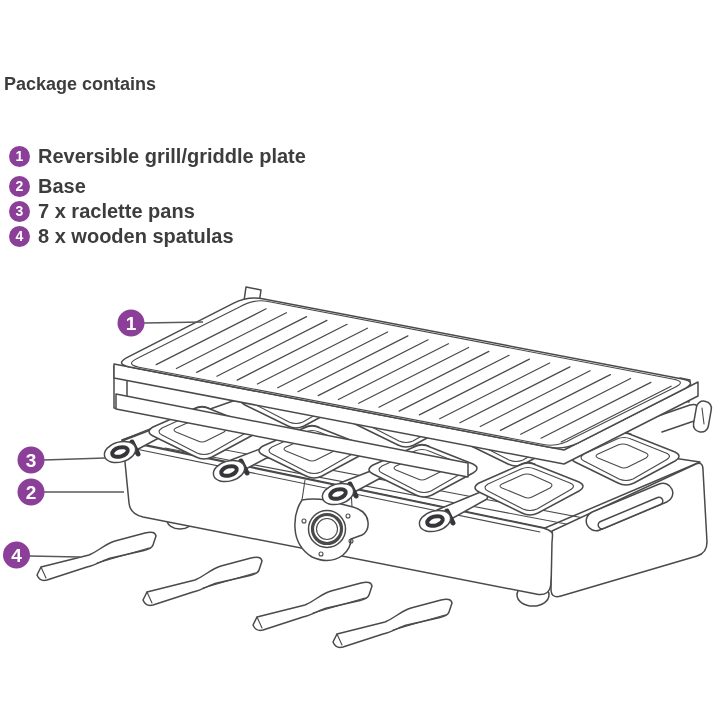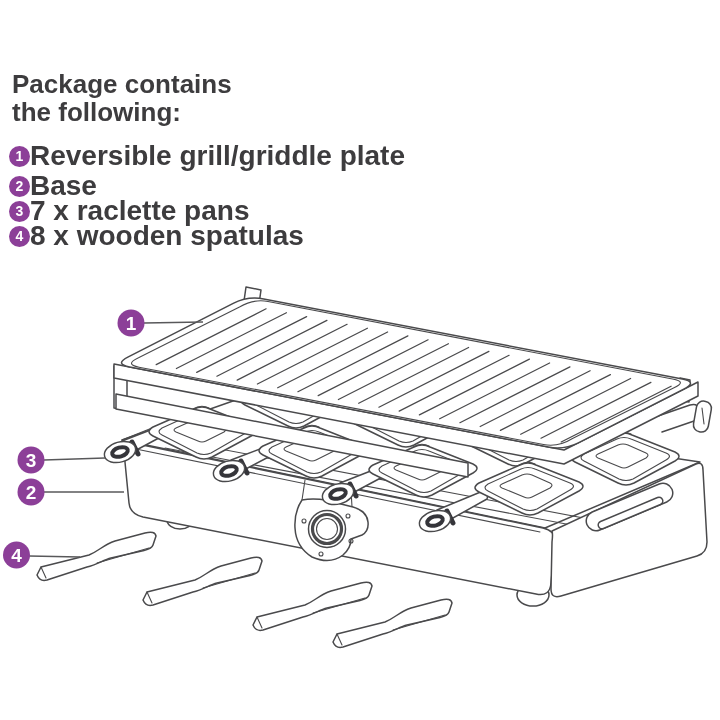--- a/index.html
+++ b/index.html
@@ -1,58 +1,57 @@
 <!DOCTYPE html>
 <html style="--accent: #8c3f98; --line: #4a4a4c; --text: #3d3c3e; --leader: #58585a;"><head>
 <meta charset="utf-8">
 <style>
   html,body{margin:0;padding:0;}
   body{
     width:720px;height:720px;position:relative;background:#fff;overflow:hidden;
     font-family:"Liberation Sans","DejaVu Sans",sans-serif;
   }
   .heading{
-    position:absolute;left:12px;top:70px;
-    font-size:26px;line-height:28px;font-weight:bold;
+    position:absolute;left:4px;top:70px;
+    font-size:18px;line-height:28px;font-weight:bold;
     color:var(--text,#3d3c3e);letter-spacing:0;
   }
   .legend{position:absolute;left:0;top:0;margin:0;padding:0;list-style:none;}
   .legend-row{position:absolute;left:9px;display:flex;align-items:center;height:22px;}
   .legend-row.r1{top:145px;}
   .legend-row.r2{top:175px;}
   .legend-row.r3{top:200px;}
   .legend-row.r4{top:225px;}
   .dot{
     width:21px;height:21px;border-radius:50%;background:var(--accent,#8c3f98);
     color:#fff;font-size:14px;font-weight:bold;
     display:flex;align-items:center;justify-content:center;flex:0 0 21px;
   }
   .lbl{
-    font-size:28px;font-weight:bold;color:var(--text,#3d3c3e);
+    margin-left:8px;font-size:20px;font-weight:bold;color:var(--text,#3d3c3e);
     white-space:nowrap;
   }
   svg.diagram{position:absolute;left:0;top:0;}
   
   .ln{fill:none;stroke:var(--line,#4a4a4c);stroke-width:1.5;stroke-linejoin:round;stroke-linecap:round;}
   .thin{stroke-width:1.1;}
   .fw{fill:#fff;}
   .nf{fill:none;}
   .leader{stroke:var(--leader,#58585a);stroke-width:1.5;fill:none;}
   .cnum{fill:var(--accent,#8c3f98);stroke:none;}
   .ctext{
     fill:#fff;font-size:19px;font-weight:bold;text-anchor:middle;
     font-family:"Liberation Sans","DejaVu Sans",sans-serif;
   }
 </style>
 </head>
 <body>
 
 <div class="heading">
   <span>Package contains</span><br>
-  <span>the following:</span>
 </div>
 
 <ul class="legend">
   <li class="legend-row r1">
     <span class="dot">1</span>
     <span class="lbl">Reversible grill/griddle plate</span>
   </li>
   <li class="legend-row r2">
     <span class="dot">2</span>
     <span class="lbl">Base</span>

